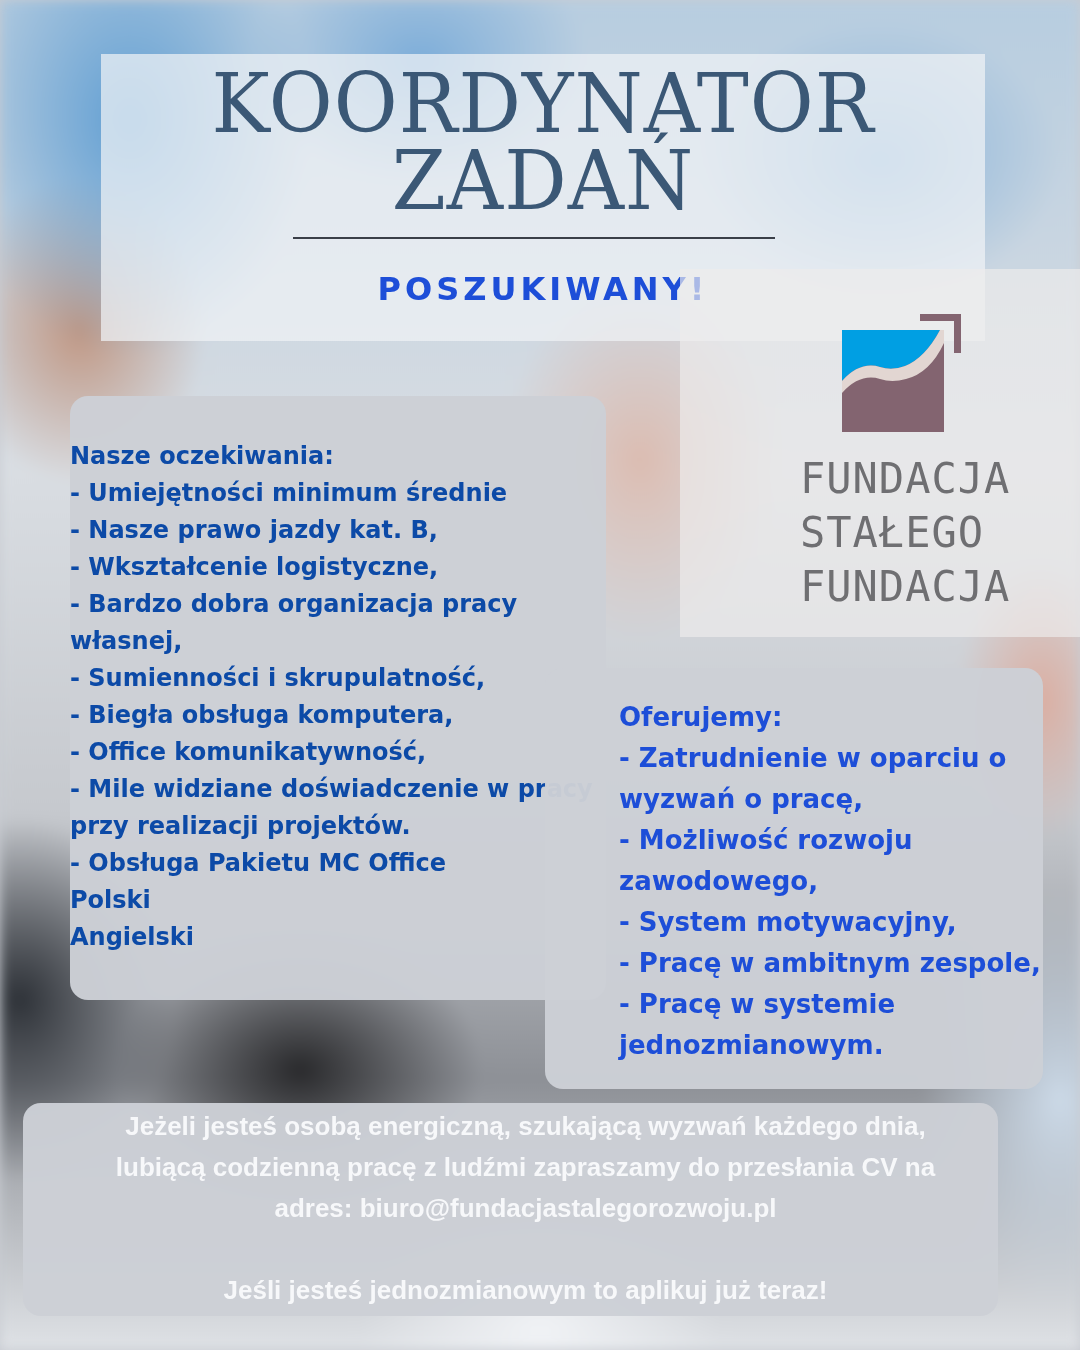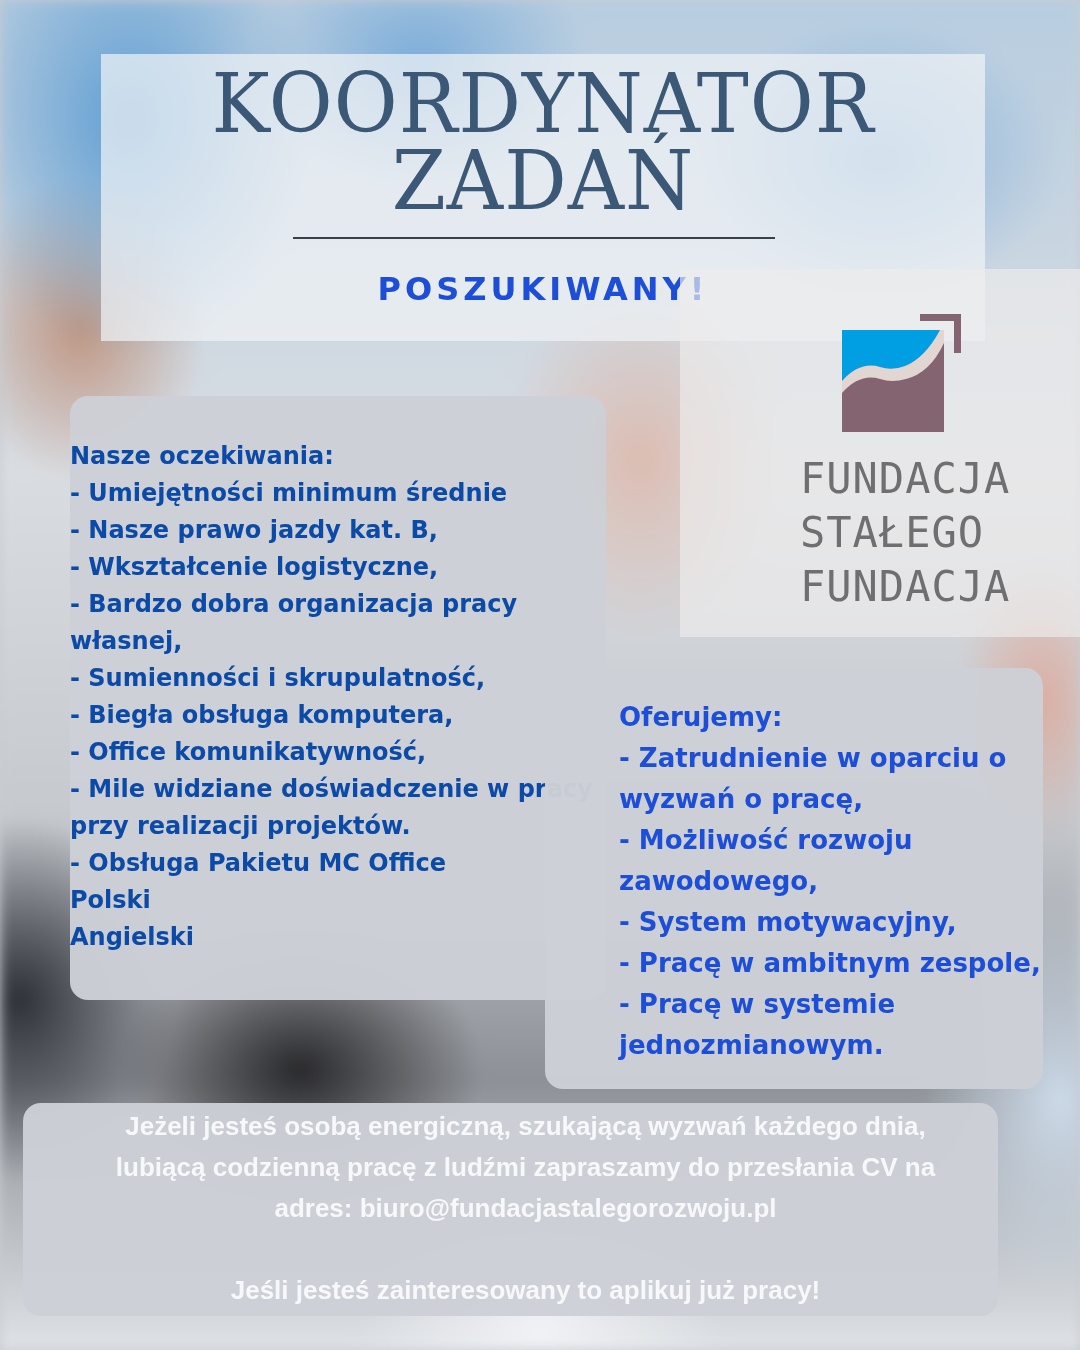--- a/index.html
+++ b/index.html
@@ -145,14 +145,14 @@
   <div>- Możliwość rozwoju zawodowego,</div>
   <div>- System motywacyjny,</div>
   <div>- Pracę w ambitnym zespole,</div>
   <div>- Pracę w systemie jednozmianowym.</div>
 </div>
 
 <div class="cta-card"></div>
 <div class="cta-text">
   <div>Jeżeli jesteś osobą energiczną, szukającą wyzwań każdego dnia, lubiącą codzienną pracę z ludźmi zapraszamy do przesłania CV na adres: biuro@fundacjastalegorozwoju.pl</div>
   <div class="gap"></div>
-  <div>Jeśli jesteś zainteresowany to aplikuj już pracy!</div>
+  <div>Jeśli jesteś jednozmianowym to aplikuj już teraz!</div>
 </div>
 
 </body></html>

